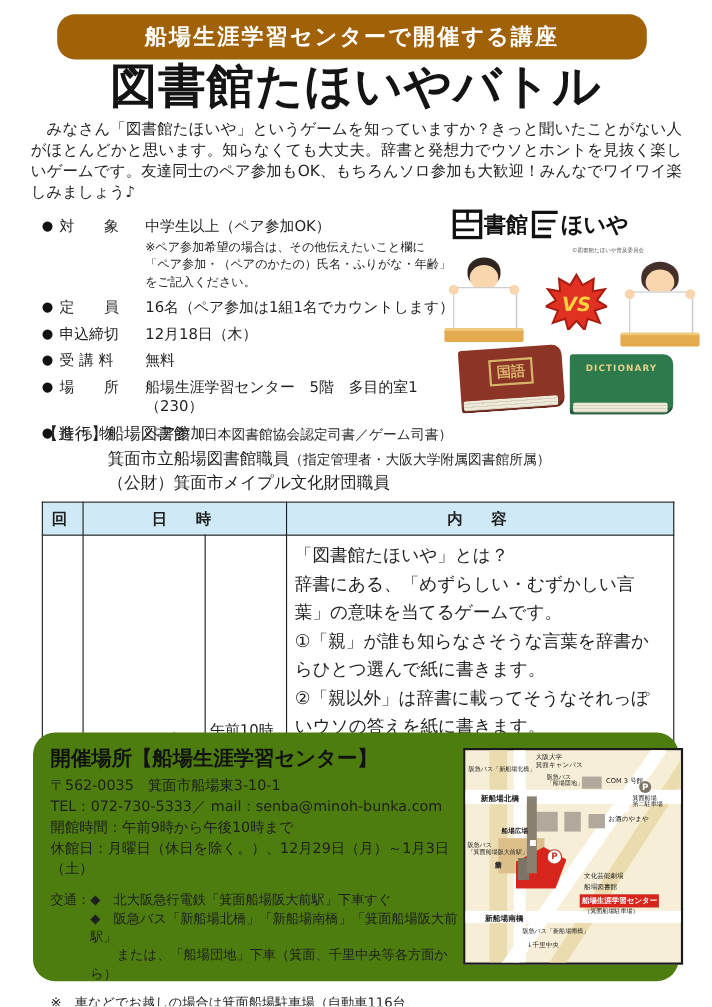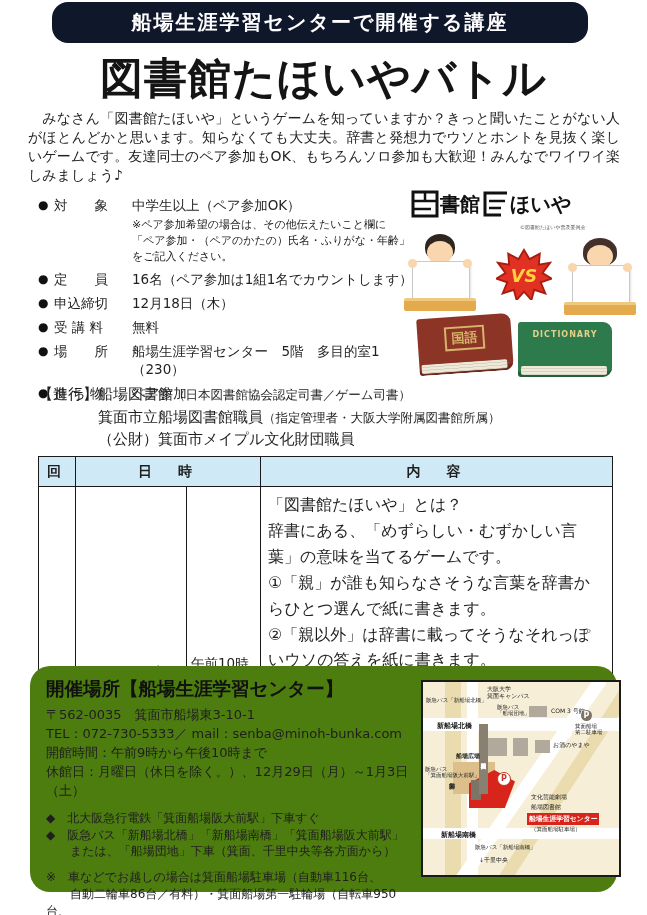--- a/index.html
+++ b/index.html
@@ -1,21 +1,21 @@
 <!DOCTYPE html>
 <html><head>
 <meta charset="utf-8">
 <style>
   html,body{margin:0;padding:0;background:#fff;}
   #page{position:relative;width:647px;height:915px;background:#fff;overflow:hidden;
         font-family:"DejaVu Sans","Liberation Sans",sans-serif;color:#1f1f1f;}
   .pre{white-space:pre-line;}
 
   
-  #banner{position:absolute;left:52px;top:2px;width:536px;height:41px;background:#0f172a;
+  #banner{position:absolute;left:52px;top:13px;width:536px;height:41px;background:#a16207;
           border-radius:16px;display:flex;align-items:center;justify-content:center;
           color:#fff;font-size:20px;font-weight:bold;letter-spacing:2px;}
   #main-title{position:absolute;left:0;top:50px;width:647px;text-align:center;
               font-size:43px;font-weight:bold;color:#141414;letter-spacing:1px;}
   #intro{position:absolute;left:28px;top:109px;width:592px;font-size:14px;line-height:1.36;
          text-align:justify;color:#222;}
 
   
   #details{position:absolute;left:38px;top:197px;width:385px;font-size:13.5px;}
   .drow{display:flex;align-items:flex-start;margin-bottom:6px;}
@@ -231,20 +231,21 @@
     </table>
 
   <div id="venue-panel">
     <div id="venue-left">
       <div id="venue-heading">開催場所【船場生涯学習センター】</div>
       <div class="vline">〒562-0035　箕面市船場東3-10-1</div>
       <div class="vline">TEL：072-730-5333／ mail：senba@minoh-bunka.com</div>
       <div class="vline">開館時間：午前9時から午後10時まで</div>
       <div class="vline">休館日：月曜日（休日を除く。）、12月29日（月）～1月3日（土）</div>
       <div id="access-row">
+        <span id="access-label">交通：</span>
         <div class="pre">◆　北大阪急行電鉄「箕面船場阪大前駅」下車すぐ
 ◆　阪急バス「新船場北橋」「新船場南橋」「箕面船場阪大前駅」
 　　または、「船場団地」下車（箕面、千里中央等各方面から）</div>
       </div>
       <div id="parking-note" class="pre">※　車などでお越しの場合は箕面船場駐車場（自動車116台、
 　　自動二輪車86台／有料）・箕面船場第一駐輪場（自転車950台、
 　　原付495台／有料）をご利用ください。</div>
     </div>
 
     <div id="map">

